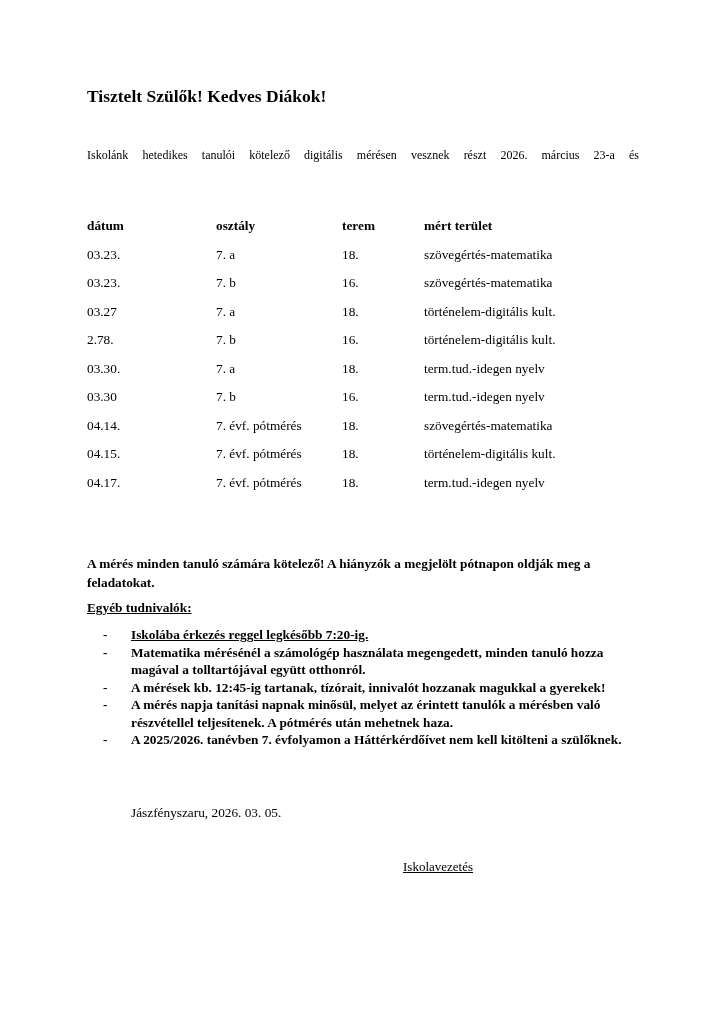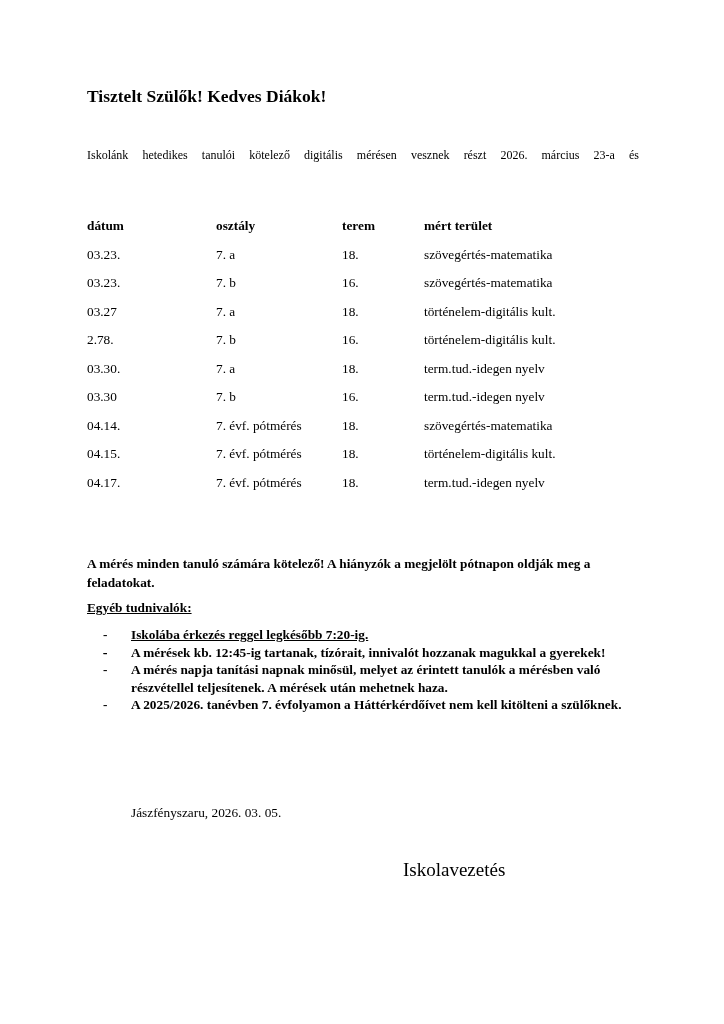--- a/index.html
+++ b/index.html
@@ -36,21 +36,21 @@
       font-size: 13.3px; font-weight: bold; text-decoration: underline;
     }
     .bullets { position: absolute; left: 103px; top: 626px; width: 545px; }
     .bullet { position: relative; padding-left: 28px; font-size: 13.3px; font-weight: bold; line-height: 17.5px; }
     .bullet .dash { position: absolute; left: 0; top: 0; }
     .bullet .u { text-decoration: underline; font-family: Liberation Serif, serif; }
     .place {
       position: absolute; left: 131px; top: 805px; font-size: 13.3px;
     }
     .sign {
-      position: absolute; left: 403px; top: 859px; font-size: 19px;
+      position: absolute; left: 403px; top: 859px; font-size: 13px; text-decoration: underline;
     }
   </style>
 </head>
 <body>
 
 <div class="page">
 
   <div class="title">Tisztelt Szülők! Kedves Diákok!</div>
 
   <div class="intro">
@@ -124,28 +124,29 @@
 
   <div class="subhead">Egyéb tudnivalók:</div>
 
   <div class="bullets">
     <div class="bullet">
       <span class="dash">-</span>
       <span class="u">Iskolába érkezés reggel legkésőbb 7:20-ig.</span>
     </div>
     <div class="bullet">
       <span class="dash">-</span>
+      <span>Matematika mérésénél a számológép használata megengedett, minden tanuló hozza magával a tolltartójával együtt otthonról.</span>
     </div>
     <div class="bullet">
       <span class="dash">-</span>
       <span>A mérések kb. 12:45-ig tartanak, tízórait, innivalót hozzanak magukkal a gyerekek!</span>
     </div>
     <div class="bullet">
       <span class="dash">-</span>
-      <span>A mérés napja tanítási napnak minősül, melyet az érintett tanulók a mérésben való részvétellel teljesítenek. A mérések után mehetnek haza.</span>
+      <span>A mérés napja tanítási napnak minősül, melyet az érintett tanulók a mérésben való részvétellel teljesítenek. A pótmérés után mehetnek haza.</span>
     </div>
     <div class="bullet">
       <span class="dash">-</span>
       <span>A 2025/2026. tanévben 7. évfolyamon a Háttérkérdőívet nem kell kitölteni a szülőknek.</span>
     </div>
   </div>
 
   <div class="place">Jászfényszaru, 2026. 03. 05.</div>
 
   <div class="sign">Iskolavezetés</div>

